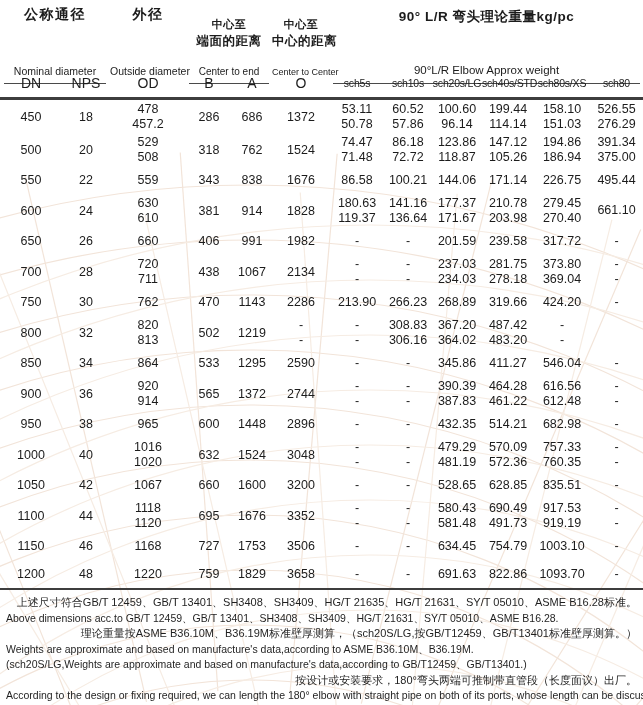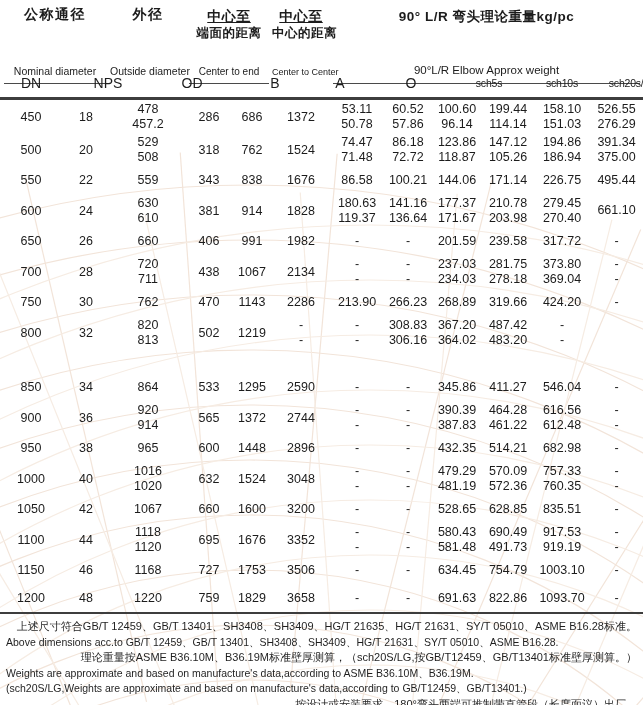--- a/index.html
+++ b/index.html
@@ -11,21 +11,21 @@
   #wm{position:absolute;left:0;top:0;z-index:0;}
   .content{position:relative;z-index:1;}
 
   
   .thead{position:relative;height:97px;border-bottom:3px solid #3d3d3d;}
   .hg{position:absolute;top:0;height:84px;text-align:center;white-space:nowrap;}
   .hg .cn{font-weight:bold;font-size:14px;margin-top:6px;line-height:17px;letter-spacing:1.5px;}
   .hg .cn2{font-weight:bold;font-size:13px;line-height:16px;letter-spacing:0.5px;}
   .hg .en{position:absolute;bottom:7px;left:0;width:100%;font-size:10.5px;}
   .hg .rule{position:absolute;bottom:0;left:4%;width:92%;border-top:1.5px solid #4a4a4a;}
-  .hg2 .cn,.hg3 .cn{font-size:14px;margin-top:8px;letter-spacing:0.5px;text-decoration:underline;}
+  .hg2 .cn,.hg3 .cn{font-size:11px;margin-top:16px;letter-spacing:0.5px;}
   .hg2 .cn2,.hg3 .cn2{font-size:12.5px;}
   .hg2 .en{font-size:10px;}
   .hg3 .en{font-size:9px;}
   .hg4 .cn{font-size:13.5px;margin-top:8px;letter-spacing:0.5px;}
   .hg4 .en{font-size:11.5px;bottom:8px;}
   .hg4 .rule{left:1%;width:98%;}
 
   .colrow{position:absolute;top:68px;left:0;width:643px;height:29px;display:grid;align-items:center;}
   .cl{text-align:center;font-size:14px;}
   .cl.sch{font-size:10.5px;letter-spacing:-0.2px;}
@@ -120,21 +120,21 @@
           <div class="cn">中心至</div>
           <div class="cn2">中心的距离</div>
           <div class="en">Center to Center</div>
         </div>
         <div class="hg hg4" style="left: 330px; width: 313px;">
           <div class="cn">90° L/R 弯头理论重量kg/pc</div>
           <div class="en">90°L/R Elbow Approx weight</div>
           <div class="rule"></div>
         </div>
       </div>
-    <div id="colrow" class="colrow" style="grid-template-columns: 62px 48px 76px 46px 40px 58px 54px 48px 50px 52px 56px 53px; gap: 22px;">
+    <div id="colrow" class="colrow" style="grid-template-columns: 62px 48px 76px 46px 40px 58px 54px 48px 50px 52px 56px 53px;">
         <div class="cl">DN</div>
         <div class="cl">NPS</div>
         <div class="cl">OD</div>
         <div class="cl">B</div>
         <div class="cl">A</div>
         <div class="cl">O</div>
         <div class="cl sch">sch5s</div>
         <div class="cl sch">sch10s</div>
         <div class="cl sch">sch20s/LG</div>
         <div class="cl sch">sch40s/STD</div>
@@ -394,21 +394,21 @@
         </div>
         <div class="cell">
           <span class="l">487.42</span>
           <span class="l">483.20</span>
         </div>
         <div class="cell">
           <span class="l">-</span>
           <span class="l">-</span>
         </div>
       </div>
-      <div class="row single" style="grid-template-columns: 62px 48px 76px 46px 40px 58px 54px 48px 50px 52px 56px 53px; margin-top: 24px;">
+      <div class="row single" style="grid-template-columns: 62px 48px 76px 46px 40px 58px 54px 48px 50px 52px 56px 53px;">
         <div class="cell">850</div>
         <div class="cell">34</div>
         <div class="cell">
           <span class="l">864</span>
         </div>
         <div class="cell">533</div>
         <div class="cell">1295</div>
         <div class="cell">2590</div>
         <div class="cell">
           <span class="l">-</span>

